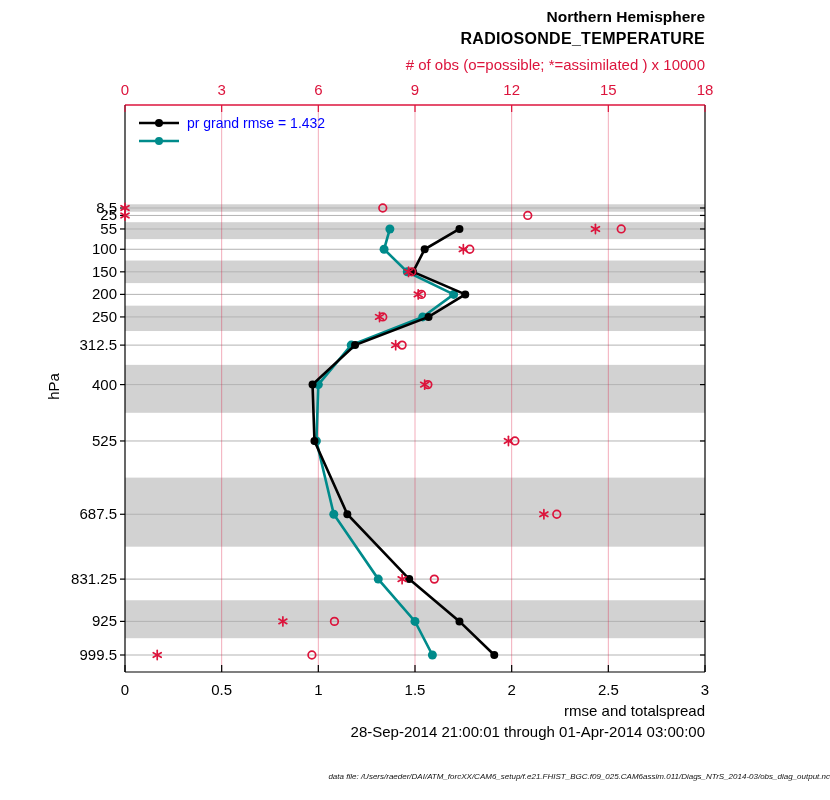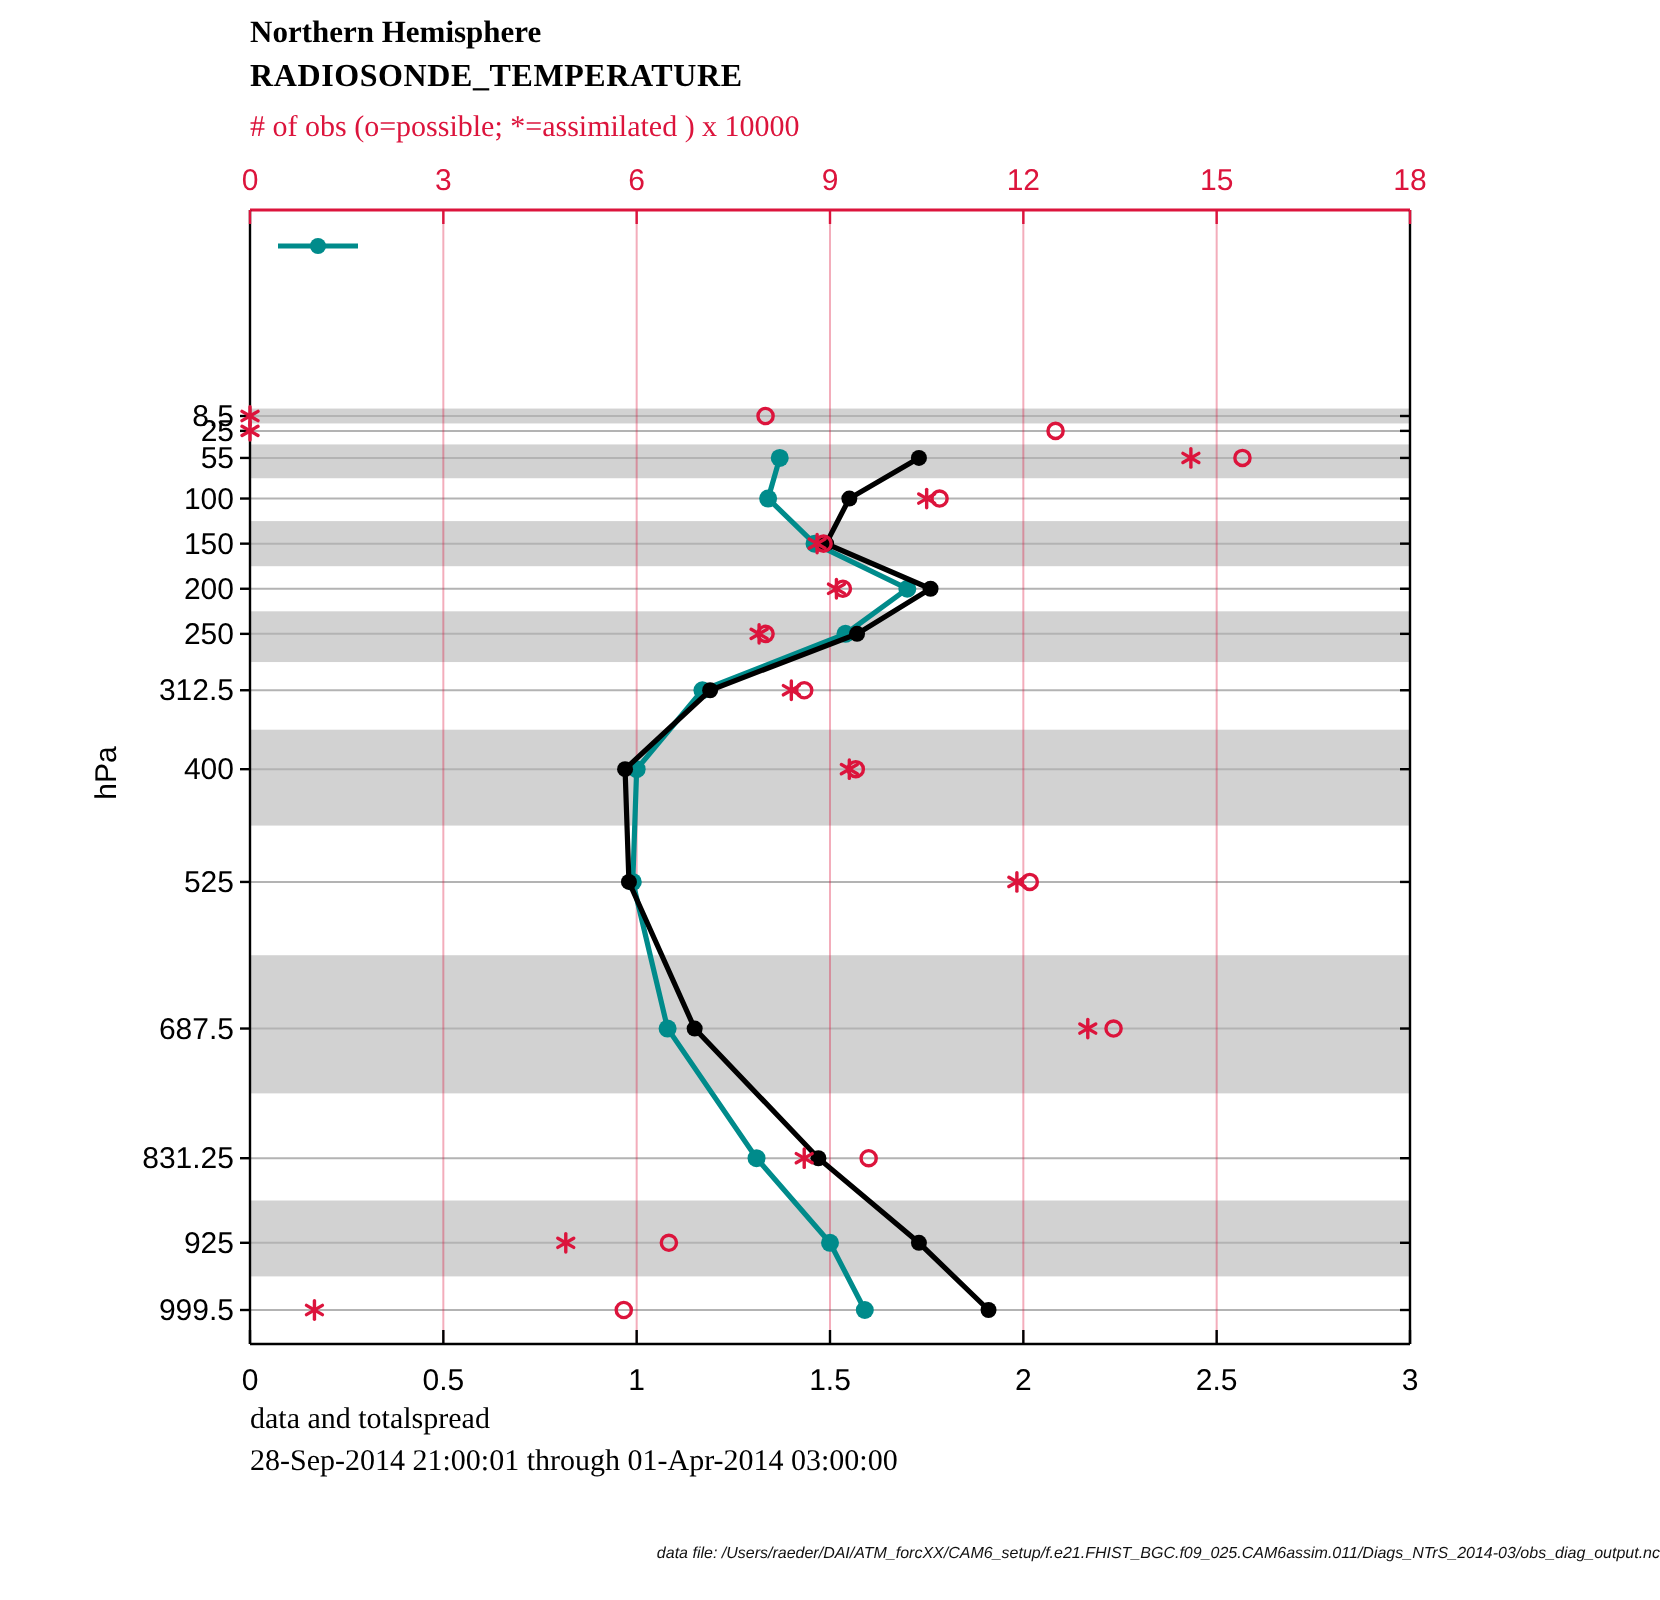--- a/index.html
+++ b/index.html
@@ -1,20 +1,20 @@
 <!DOCTYPE html>
 <html><head>
 <meta charset="utf-8">
 <style>
   html,body{margin:0;padding:0;background:#ffffff;}
   .fig{position:relative;width:830px;height:800px;background:#ffffff;overflow:hidden;
        font-family:"Liberation Sans",sans-serif;}
   .fig *{box-sizing:border-box;}
   .abs{position:absolute;}
-  .ctr{left:125px;width:580px;text-align:left;font-family:Liberation Serif, serif;}
+  .ctr{left:125px;width:580px;text-align:right;}
   .title1{top:8px;font-size:15.5px;font-weight:bold;color:#000;}
   .title2{top:30px;font-size:16px;font-weight:bold;color:#000;letter-spacing:.3px;}
   .toplabel{top:56px;font-size:15px;}
   .xlabel{top:702px;font-size:15px;color:#000;}
   .daterange{top:723px;font-size:15px;color:#000;}
   .datafile{top:772px;left:0;width:830px;text-align:right;font-size:8px;color:#111;font-style:italic;}
   .ylab{left:40px;top:378px;font-size:15px;color:#000;transform:rotate(-90deg);transform-origin:center;}
   .legend{left:137px;top:114px;}
   .legend-row{display:flex;align-items:center;height:18px;}
   .legend-row span{font-size:14px;margin-left:6px;white-space:nowrap;}
@@ -252,26 +252,33 @@
           <line x1="157.22222222222223" x2="157.22222222222223" y1="650.4" y2="659.6"></line>
           <line x1="153.23862222222223" x2="161.20582222222222" y1="652.7" y2="657.3"></line>
           <line x1="153.23862222222223" x2="161.20582222222222" y1="657.3" y2="652.7"></line>
         </g>
       </g>
     </svg>
 
   <div class="abs ctr title1">Northern Hemisphere</div>
   <div class="abs ctr title2">RADIOSONDE_TEMPERATURE</div>
   <div class="abs ctr toplabel" id="toplabel" style="color: rgb(220, 20, 60);"># of obs (o=possible; *=assimilated ) x 10000</div>
-  <div class="abs ctr xlabel">data and totalspread</div>
+  <div class="abs ctr xlabel">rmse and totalspread</div>
   <div class="abs ctr daterange">28-Sep-2014 21:00:01 through 01-Apr-2014 03:00:00</div>
   <div class="abs datafile">data file: /Users/raeder/DAI/ATM_forcXX/CAM6_setup/f.e21.FHIST_BGC.f09_025.CAM6assim.011/Diags_NTrS_2014-03/obs_diag_output.nc</div>
   <div class="abs ylab">hPa</div>
 
   <div class="abs legend">
+    <div class="legend-row">
+      <svg width="44" height="14">
+        <line x1="2" y1="7" x2="42" y2="7" stroke-width="2.5" stroke="#000000"></line>
+        <circle cx="22" cy="7" r="4" fill="#000000"></circle>
+      </svg>
+      <span id="leg0" style="color: rgb(0, 0, 255);">pr grand rmse = 1.432</span>
+    </div>
     <div class="legend-row">
       <svg width="44" height="14">
         <line x1="2" y1="7" x2="42" y2="7" stroke-width="2.5" stroke="#008b8b"></line>
         <circle cx="22" cy="7" r="4" fill="#008b8b"></circle>
       </svg>
     </div>
   </div>
 
 </div>
 

